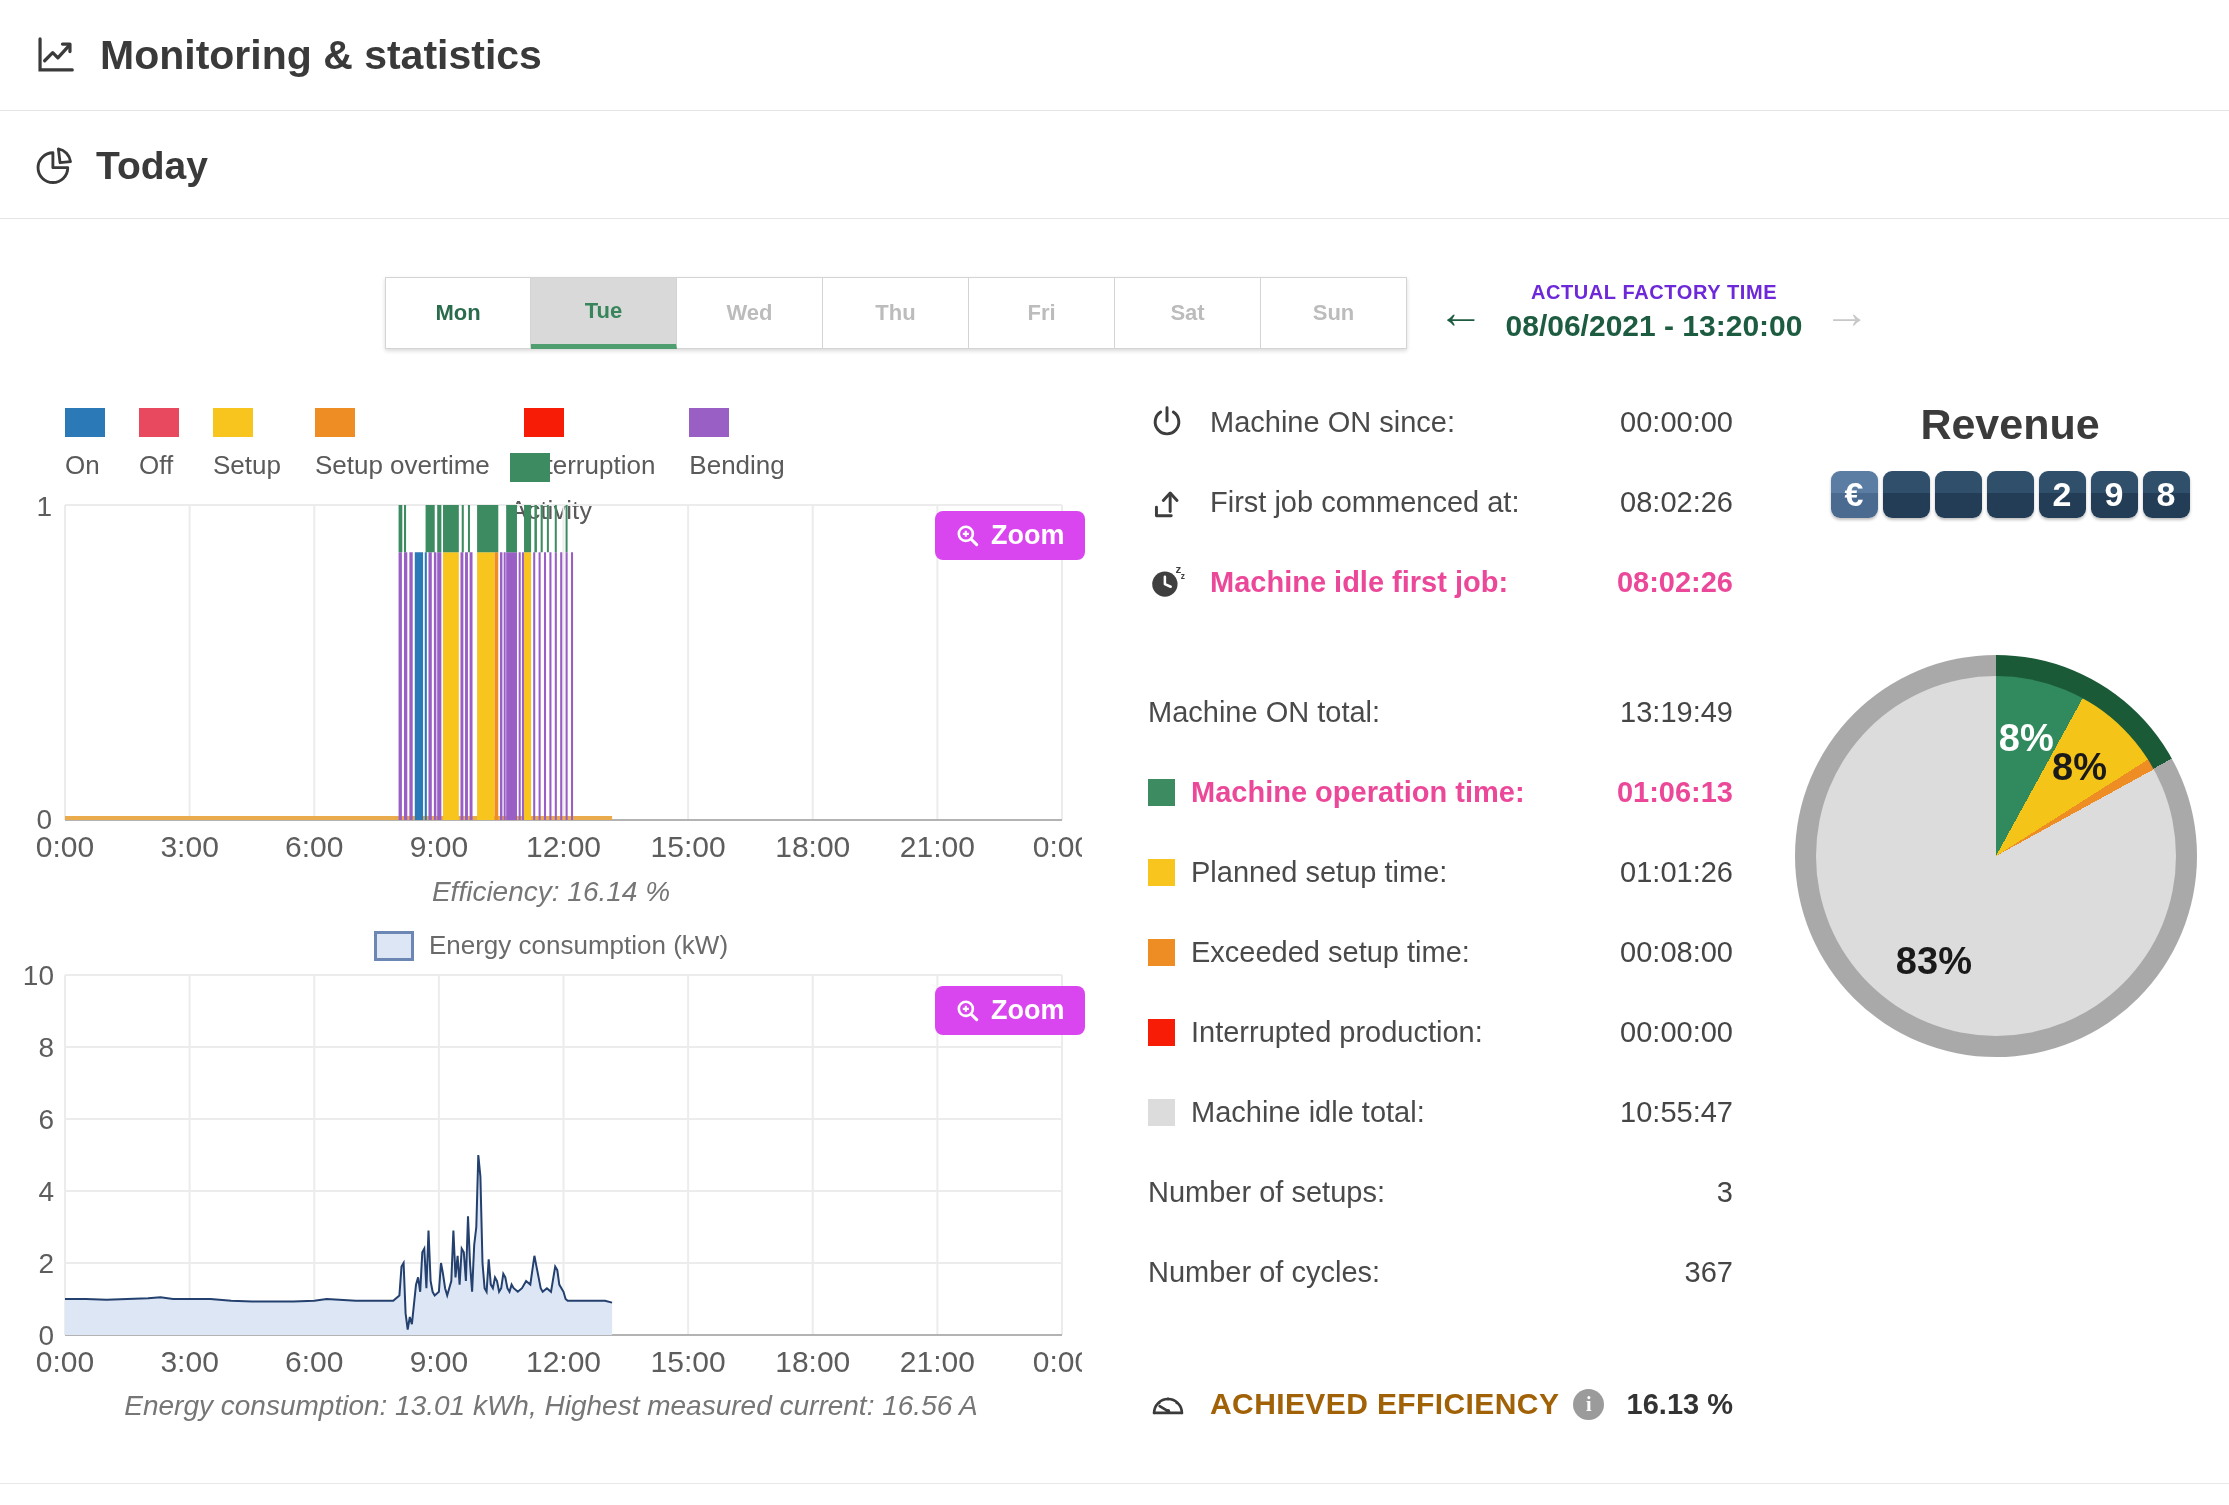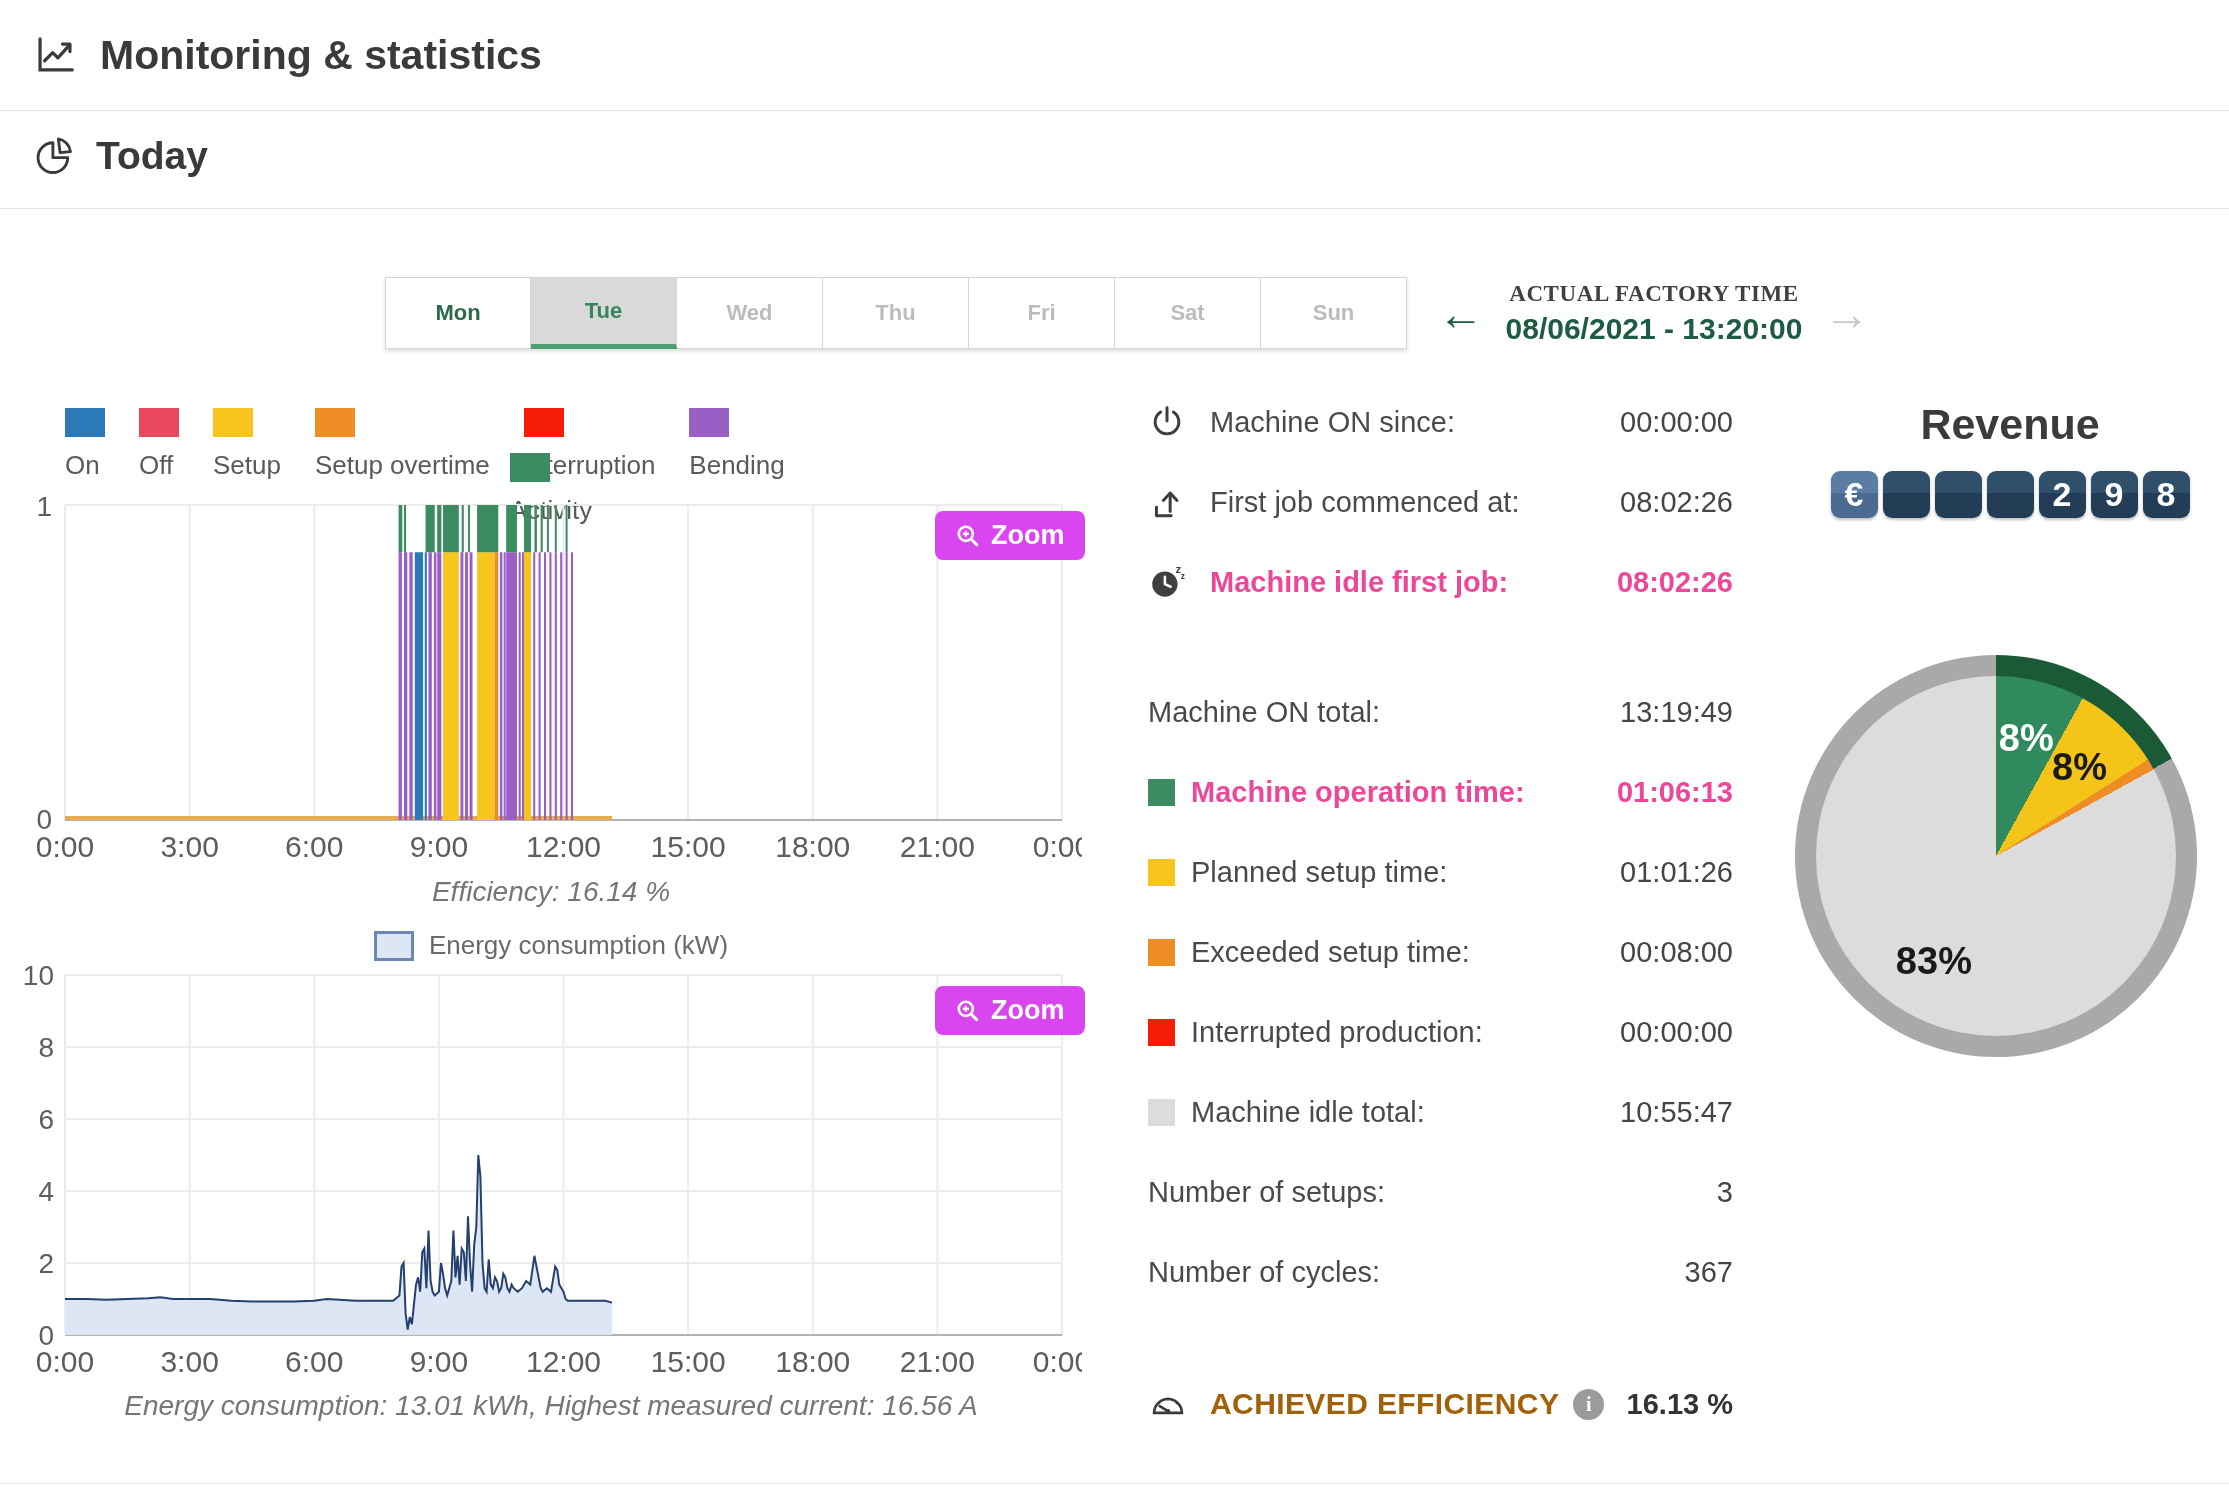--- a/index.html
+++ b/index.html
@@ -2,41 +2,41 @@
 <html><head>
 <meta charset="utf-8">
 <style>
   html,body{margin:0;padding:0;background:#fff;font-family:"Liberation Sans",sans-serif;}
   .page{position:relative;width:2229px;height:1505px;background:#fff;overflow:hidden;}
 
   
   .topbar{position:absolute;left:0;top:0;width:100%;height:111px;border-bottom:1px solid #e5e5e5;
           display:flex;align-items:center;gap:22px;padding-left:32px;box-sizing:border-box;}
   .topbar h1{font-size:41px;font-weight:700;color:#3a3a3a;margin:0;}
-  .todaybar{position:absolute;left:0;top:104px;width:100%;height:105px;border-bottom:1px solid #e5e5e5;
+  .todaybar{position:absolute;left:0;top:114px;width:100%;height:105px;border-bottom:1px solid #e5e5e5;
           display:flex;align-items:center;gap:20px;padding-left:32px;box-sizing:border-box;}
   .todaybar h2{font-size:39px;font-weight:700;color:#3a3a3a;margin:0;}
   .hicon{display:flex;}
 
   
   .tabs{position:absolute;left:385px;top:277px;display:flex;box-shadow:0 2px 4px rgba(0,0,0,.15);}
   .tab{width:146px;height:72px;background:#fff;border:1px solid #d4d4d4;border-left:none;
        display:flex;align-items:center;justify-content:center;font-size:22px;font-weight:700;
        color:#bcbcbc;cursor:pointer;box-sizing:border-box;}
   .tab:first-child{border-left:1px solid #d4d4d4;}
   .tab.past{color:#2a6b4c;}
   .tab.active{background:#d9d9d9;color:#38855c;border-bottom:5px solid #4f9e6f;}
 
   
   .factory{position:absolute;left:1438px;top:281px;display:flex;align-items:center;gap:20px;}
   .f-arrow{font-size:46px;font-weight:700;line-height:1;cursor:pointer;background:none;border:none;padding:0;}
   .f-left{color:#1d5c40;}
   .f-right{color:#c8c8c8;}
   .f-block{text-align:center;min-width:300px;}
-  .f-label{font-size:23px;font-weight:700;color:#404040;letter-spacing:.6px;font-family:Liberation Serif, serif;}
+  .f-label{font-size:20px;font-weight:700;color:#6d28d9;letter-spacing:.6px;}
   .f-value{font-size:30px;font-weight:700;color:#1d5c40;margin-top:5px;}
 
   
   .legend1{position:absolute;left:65px;top:408px;display:flex;gap:34px;align-items:center;}
   .legend2{position:absolute;left:20px;top:453px;width:1062px;display:flex;justify-content:center;}
   .litem{display:flex;align-items:flex-start;gap:13px;font-size:26px;color:#5a5a5a;cursor:pointer;flex-direction:column;}
   .lswatch{width:40px;height:29px;display:inline-block;}
   .energy-legend{position:absolute;left:20px;top:930px;width:1062px;display:flex;justify-content:center;
        align-items:center;gap:15px;font-size:26px;color:#6a6a6a;cursor:pointer;}
   .eswatch{width:40px;height:30px;border:3px solid #6c87b4;box-sizing:border-box;}

